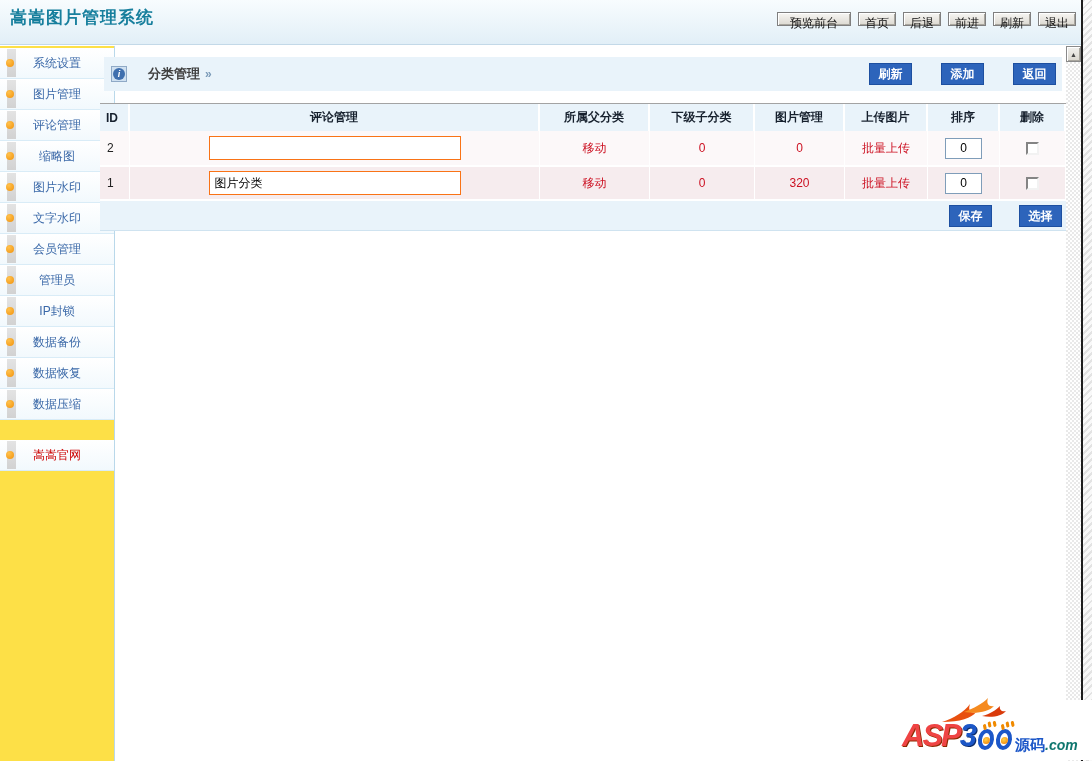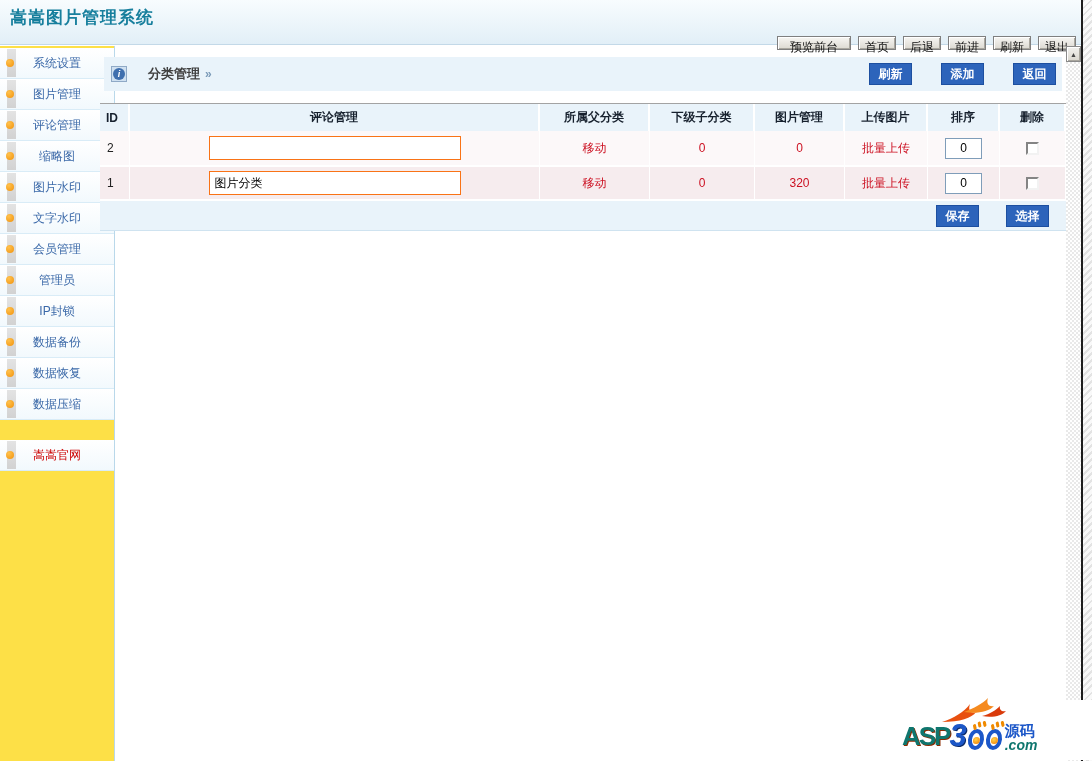--- a/index.html
+++ b/index.html
@@ -18,21 +18,21 @@
   .hdr-title {
     position:absolute; left:10px; top:6px;
     font-size:17px; font-weight:bold; color:#177f9d; letter-spacing:1px;
   }
   .hdr-nav { position:absolute; right:16px; top:12px; display:flex; gap:7px; }
   .btn-gray {
     font-size:12px; color:#111; padding:2px 6px; height:14px; line-height:16px;
     background:linear-gradient(#f7f6f3,#dcd9d1);
     border:1px solid #7f7f7f;
     box-shadow: inset 1px 1px 0 #ffffff, inset -1px -1px 0 #a9a69e;
-    cursor:pointer; white-space:nowrap;margin-top:24px;
+    cursor:pointer; white-space:nowrap;
   }
   .btn-gray.wide { padding:2px 12px; }
 
   
   .sidebar {
     position:absolute; left:0; top:46px; width:115px; bottom:0;
     border-right:1px solid #b9d8ea; background:#fde047; padding-top:2px;
   }
   .side-item {
     position:relative; height:31px; cursor:pointer;
@@ -109,21 +109,21 @@
     width:37px; height:21px; border:1px solid #7f9db9; background:#fff;
     font-size:12px; text-align:center; font-family:"Liberation Sans",sans-serif;
   }
   .cbx {
     width:13px; height:13px; background:#fff; cursor:pointer;
     border:2px solid; border-color:#848484 #f2f2f2 #f2f2f2 #848484;
   }
   .action-row {
     height:30px; background:#e9f3fa; border-bottom:1px solid #cfe3f0;
     display:flex; align-items:center; justify-content:flex-end;
-    gap:27px; padding-right:17px;
+    gap:27px; padding-right:4px;
   }
 
   
   .sbar { position:absolute; left:1066px; top:46px; width:15px; bottom:0; }
   .sb-btn {
     width:15px; height:16px; font-size:7px; color:#444; text-align:center; line-height:15px;
     background:linear-gradient(#f2f1ee,#d9d6ce);
     border:1px solid #8a8a8a;
     box-shadow: inset 1px 1px 0 #ffffff, inset -1px -1px 0 #a9a69e;
     cursor:pointer;
@@ -139,42 +139,42 @@
   }
 
   
   .wm {
     position:absolute; right:0; bottom:1px; width:192px; height:60px;
     background:#ffffff; z-index:9;
   }
   .wm-flame { position:absolute; left:34px; top:-2px; }
   .wm-line { position:absolute; left:2px; top:20px; display:flex; align-items:flex-end; }
   .wm-asp {
-    font-size:26px; font-weight:900; letter-spacing:-2px;
-    color:#0f766e; text-shadow:1px 1px 0 #8c2a00; line-height:32px;
+    font-size:31px; font-weight:900; font-style:italic; letter-spacing:-2px;
+    color:#ef4444; text-shadow:1px 1px 0 #8c2a00; line-height:32px;
   }
   .wm-3 {
     font-size:31px; font-weight:900; font-style:italic; letter-spacing:-1px;
     color:#1c57c8; text-shadow:1px 1px 0 #0c2a66; line-height:32px;
   }
   .eye {
     position:relative; display:inline-block; width:16px; height:21px;
     border:4px solid #1c57c8; border-radius:50%; background:#fff;
     margin-left:2px; transform:skewX(-6deg); margin-bottom:2px;
   }
   .eye::after {
     content:""; position:absolute; left:1px; top:4px; width:7px; height:7px;
     border-radius:50%; background:radial-gradient(circle at 40% 35%, #ffd24a, #f07800);
   }
   .eye::before {
     content:""; position:absolute; left:0px; top:-9px; width:3px; height:6px;
     border-radius:2px; background:#f08a00; transform:rotate(-18deg);
     box-shadow:5px -1px 0 #f08a00, 10px 0 0 #f08a00;
   }
-  .wm-right { display:flex; flex-direction:column; margin-left:3px; line-height:14px; }
+  .wm-right { display:flex; flex-direction:row; margin-left:3px; line-height:14px; }
   .wm-cn { font-size:15px; font-weight:bold; color:#1c57c8; }
   .wm-com { font-size:14px; font-weight:bold; font-style:italic; color:#0f766e; }
 </style>
 </head>
 <body>
 
 <div class="page">
 
   <div class="hdr">
     <div class="hdr-title">嵩嵩图片管理系统</div>

